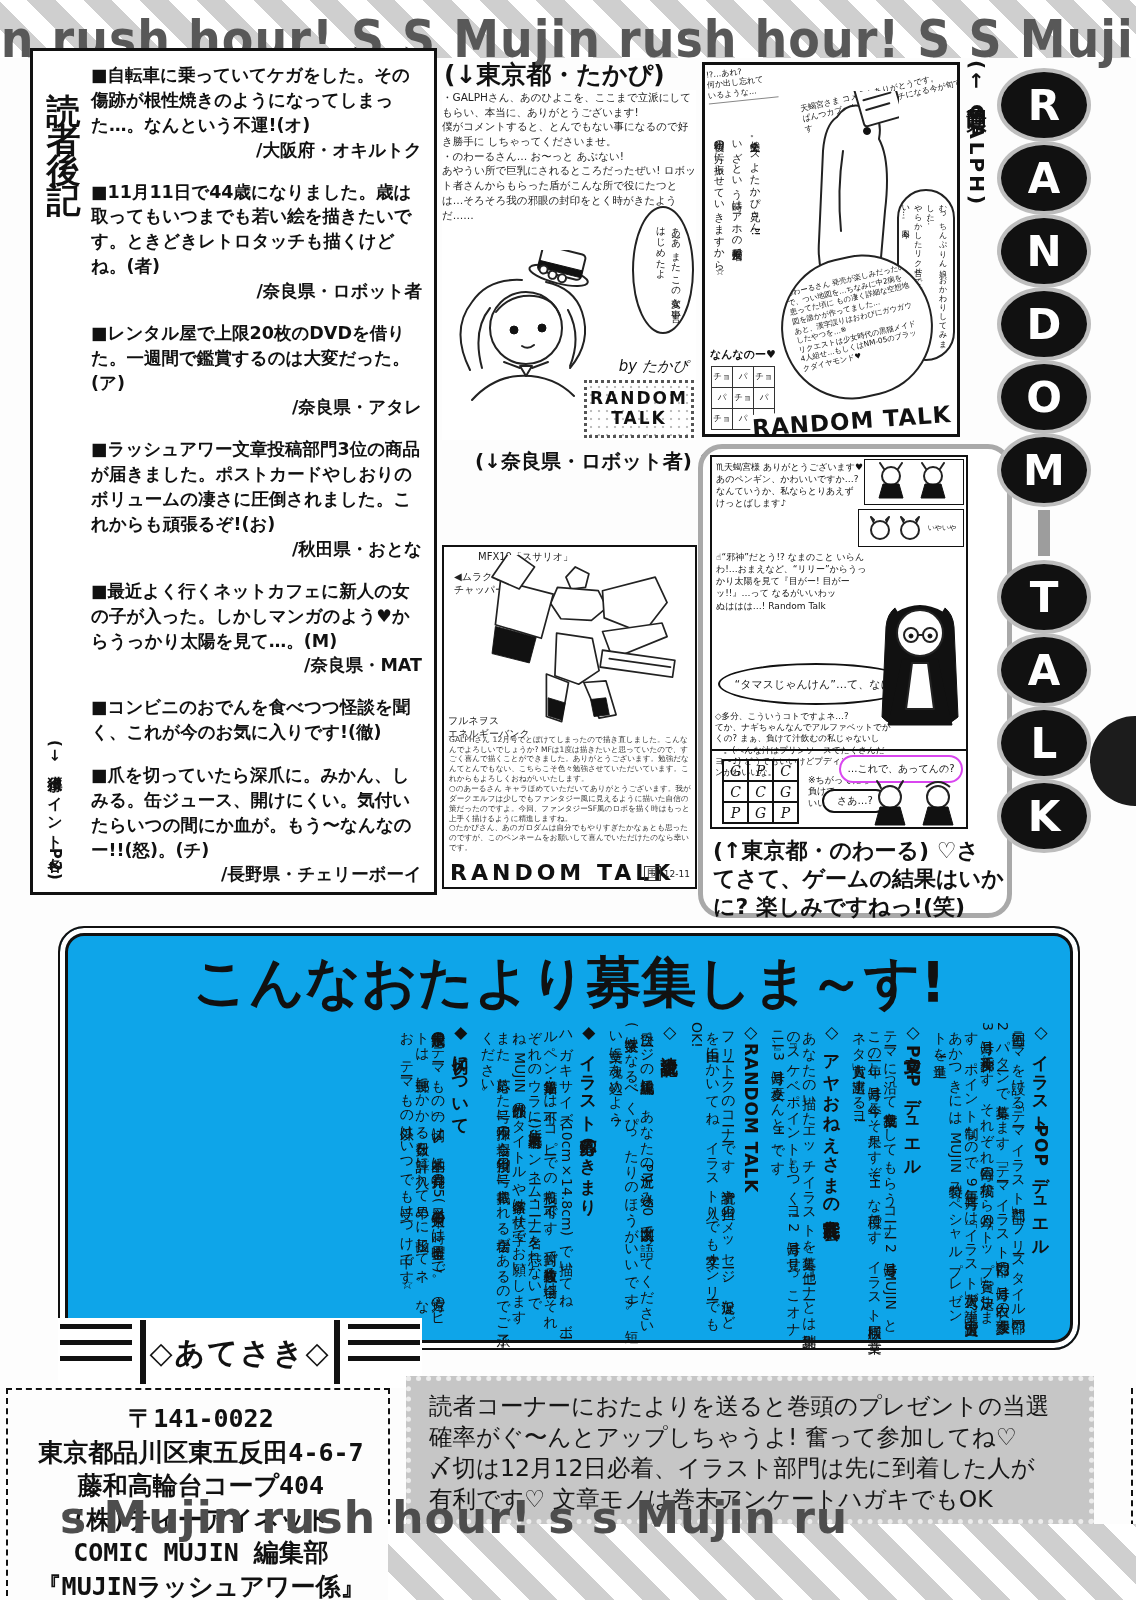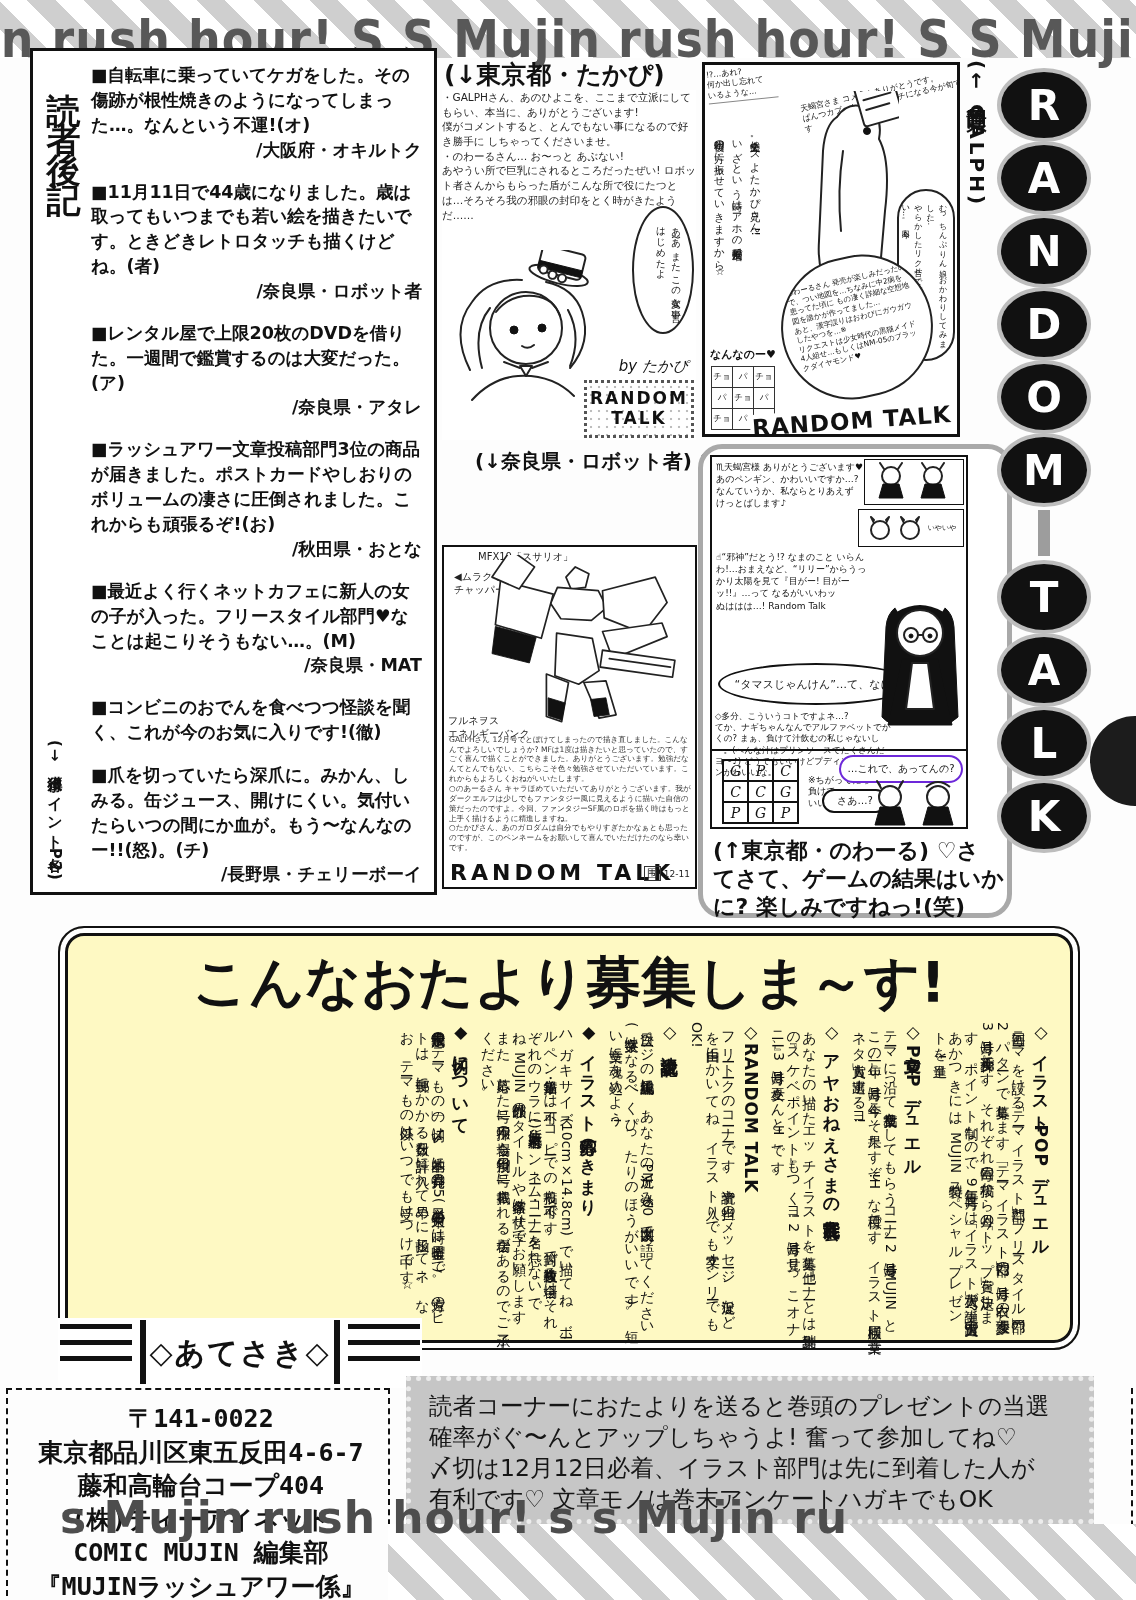--- a/index.html
+++ b/index.html
@@ -100,21 +100,21 @@
   .noir-p2 { position:absolute; left:4px; top:94px; width:158px; font-size:9px; line-height:1.35; }
   .noir-bubq { position:absolute; left:6px; top:206px; width:196px; height:42px; border:2px solid #111;
     border-radius:50%; display:flex; align-items:center; justify-content:center; font-size:11px; }
   .maid-svg { position:absolute; right:0px; top:140px; }
   .noir-p3 { position:absolute; left:3px; top:254px; width:178px; font-size:8.6px; line-height:1.3; }
   .noir-hr { position:absolute; left:0; right:0; top:292px; border-top:2px solid #111; }
   table.game-grid { position:absolute; left:10px; top:302px; border-collapse:collapse; }
   table.game-grid td { border:2px solid #111; width:25px; height:21px; text-align:center;
     font-size:14px; font-style:italic; font-family:"DejaVu Serif","Liberation Serif",serif; padding:0; }
   .noir-note { position:absolute; left:96px; top:318px; font-size:9px; line-height:1.25; }
-  .noir-bub1 { position:absolute; right:3px; top:298px; width:124px; height:28px; border:2px solid #6d28d9;
+  .noir-bub1 { position:absolute; right:3px; top:298px; width:124px; height:28px; border:2px solid #d946ef;
     border-radius:16px; display:flex; align-items:center; justify-content:center; font-size:10px; background:#fff; }
   .noir-bub2 { position:absolute; right:78px; top:332px; width:66px; height:24px; border:2px solid #111;
     border-radius:14px; display:flex; align-items:center; justify-content:center; font-size:10px; background:#fff; }
   .chibi-svg { position:absolute; right:2px; bottom:0px; }
   .noir-cap { position:absolute; left:10px; top:388px; width:292px; font-size:22px; font-weight:800;
     line-height:1.28; }
 
   
   .galph-credit { position:absolute; left:964px; top:60px; writing-mode:vertical-rl;
     font-size:20px; font-weight:800; letter-spacing:3px; }
@@ -122,21 +122,21 @@
     flex-direction:column; align-items:center; }
   .rt-letter { width:86px; height:66px; background:#111; color:#fff; border-radius:50%;
     display:flex; align-items:center; justify-content:center; font-size:42px; font-weight:900;
     box-shadow:0 0 0 4px #bdbdbd; margin-bottom:7px; }
   .rt-conn { width:12px; height:46px; background:#9d9d9d; margin:0 0 8px; }
   .edge-blob { position:absolute; right:0; top:716px; width:46px; height:90px;
     background:#1c1c1c; border-radius:60px 0 0 60px; }
 
   
   .recruit-box { position:absolute; left:58px; top:926px; width:1022px; height:424px;
-    border:2px solid #111; border-radius:26px; background:#fef9c3;
+    border:2px solid #111; border-radius:26px; background:#0ea5e9;
     box-shadow:inset 0 0 0 5px #fff, inset 0 0 0 8px #111; z-index:1; }
   .recruit-title { text-align:center; margin-top:18px; font-size:55px; font-weight:900; letter-spacing:0; }
   .vcols { position:absolute; left:28px; right:28px; top:94px; bottom:16px;
     writing-mode:vertical-rl; font-size:14px; line-height:1.12; }
   .vsec { margin-block-end:10px; }
   .vsec h2 { font-size:17px; font-weight:900; margin-block-end:5px; letter-spacing:1px; }
   .vsec p { font-weight:500; }
 
   
   .atesaki { position:absolute; left:58px; top:1318px; width:364px; height:70px;
@@ -184,21 +184,21 @@
     </div>
     <div class="entry">
       <p class="txt">■レンタル屋で上限20枚のDVDを借りた。一週間で鑑賞するのは大変だった。(ア)</p>
       <p class="from">/奈良県・アタレ</p>
     </div>
     <div class="entry">
       <p class="txt">■ラッシュアワー文章投稿部門3位の商品が届きました。ポストカードやしおりのボリュームの凄さに圧倒されました。これからも頑張るぞ!(お)</p>
       <p class="from">/秋田県・おとな</p>
     </div>
     <div class="entry">
-      <p class="txt">■最近よく行くネットカフェに新人の女の子が入った。フリースタイル部門♥なことは起こりそうもない…。(M)</p>
+      <p class="txt">■最近よく行くネットカフェに新人の女の子が入った。しかしマンガのよう♥からうっかり太陽を見て…。(M)</p>
       <p class="from">/奈良県・MAT</p>
     </div>
     <div class="entry">
       <p class="txt">■コンビニのおでんを食べつつ怪談を聞く、これが今のお気に入りです!(徹)</p>
 
     </div>
     <div class="entry">
       <p class="txt">■爪を切っていたら深爪に。みかん、しみる。缶ジュース、開けにくい。気付いたらいつの間にか血が。もう〜なんなのー!!(怒)。(チ)</p>
       <p class="from">/長野県・チェリーボーイ</p>
     </div>

